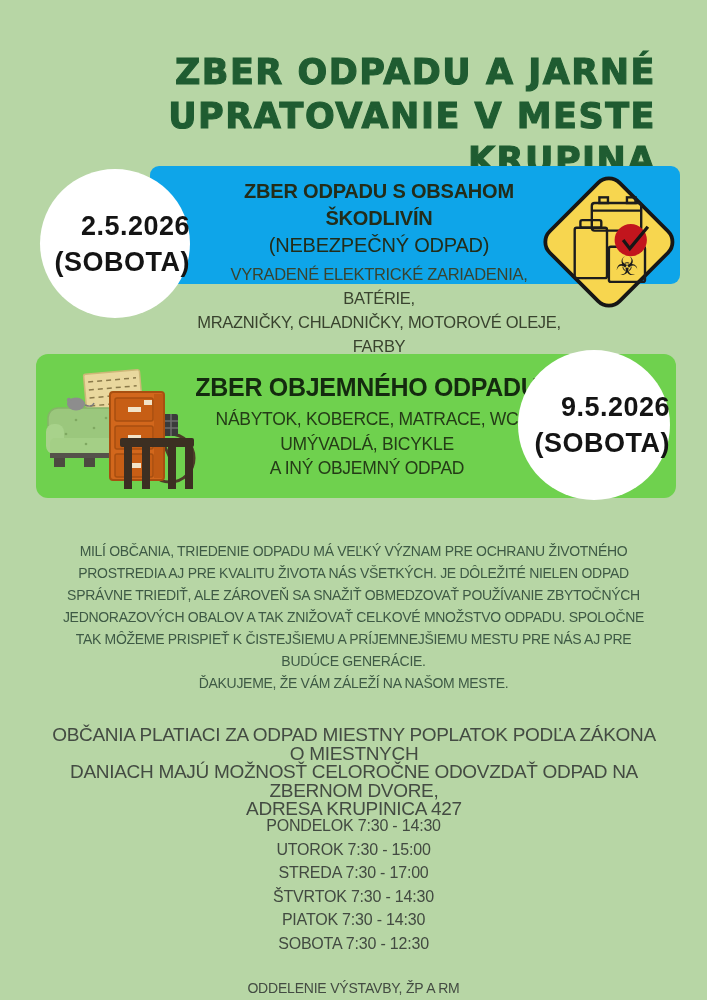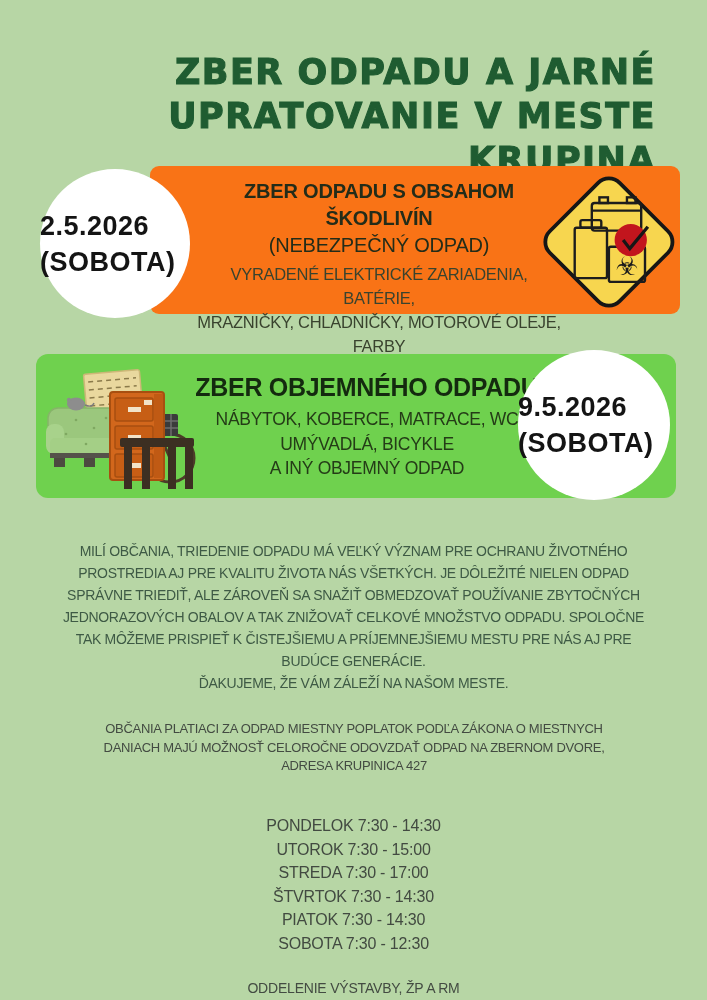--- a/index.html
+++ b/index.html
@@ -5,45 +5,45 @@
   html,body{margin:0;padding:0;}
   body{width:707px;height:1000px;font-family:"Liberation Sans",sans-serif;}
   .poster{position:relative;width:707px;height:1000px;background:#b7d6a5;overflow:hidden;}
 
   
   .title{position:absolute;top:27px;left:0;width:656px;text-align:right;
          font-family:"DejaVu Sans",sans-serif;font-weight:bold;font-size:35px;line-height:44px;
          color:#1f5c31;letter-spacing:1.5px;-webkit-text-stroke:1.1px #1f5c31;white-space:pre-line;}
 
   
-  .olive-box{position:absolute;left:150px;top:166px;width:530px;height:148px;background:#f97316;border-radius:9px;}
+  .olive-box{position:absolute;left:150px;top:166px;width:530px;height:118px;background:#0ea5e9;border-radius:9px;}
   .olive-content{position:absolute;left:195px;top:178px;width:368px;text-align:center;}
   .olive-h1{font-size:20px;font-weight:bold;color:#232c19;line-height:27px;letter-spacing:-0.2px;}
   .olive-h2{font-size:20px;font-weight:normal;color:#232c19;line-height:27px;letter-spacing:-0.2px;}
   .olive-items{margin-top:3px;font-size:16.5px;color:#39432e;line-height:24px;letter-spacing:-0.3px;white-space:pre-line;}
 
   .date-circle{position:absolute;background:#ffffff;border-radius:50%;display:flex;flex-direction:column;
-               align-items:flex-start;justify-content:center;color:#141414;font-weight:bold;font-size:27px;line-height:36px;
+               align-items:flex-end;justify-content:center;color:#141414;font-weight:bold;font-size:27px;line-height:36px;
                letter-spacing:0.5px;}
   .circle-1{left:40px;top:169px;width:150px;height:149px;}
   .circle-2{left:518px;top:350px;width:152px;height:150px;}
 
   .hazard-sign{position:absolute;left:531px;top:166px;width:152px;height:152px;}
 
   
   .green-box{position:absolute;left:36px;top:354px;width:640px;height:144px;background:#6fd14e;border-radius:12px;}
   .furniture{position:absolute;left:10px;top:14px;width:152px;height:124px;}
   .bulky-content{position:absolute;left:158px;top:17px;width:346px;text-align:center;}
   .bulky-h1{font-size:25px;font-weight:bold;color:#142a0f;line-height:33px;letter-spacing:-0.3px;}
   .bulky-items{margin-top:3px;font-size:17.5px;color:#243c17;line-height:24.5px;letter-spacing:-0.3px;white-space:pre-line;}
 
   
   .message{position:absolute;top:526px;left:24px;width:659px;text-align:center;font-size:14px;line-height:22px;
            color:#3e5a45;letter-spacing:-0.3px;white-space:pre-line;}
-  .info{position:absolute;top:707px;left:44px;width:620px;text-align:center;font-size:13px;line-height:18.5px;
+  .info{position:absolute;top:707px;left:44px;width:620px;text-align:center;font-size:19px;line-height:18.5px;
         color:#434b42;letter-spacing:-0.3px;white-space:pre-line;}
   .hours-heading{position:absolute;top:777px;left:0;width:707px;text-align:center;font-size:15.5px;color:#434b42;letter-spacing:-0.2px;}
   .hours{position:absolute;top:814px;left:0;width:707px;text-align:center;font-size:16px;color:#424a41;letter-spacing:-0.2px;}
   .hours div{line-height:23.6px;}
   .footer{position:absolute;top:966px;left:0;width:707px;text-align:center;font-size:14px;color:#434b42;letter-spacing:-0.2px;}
 </style>
 </head>
 <body>
 
 <div class="poster">

